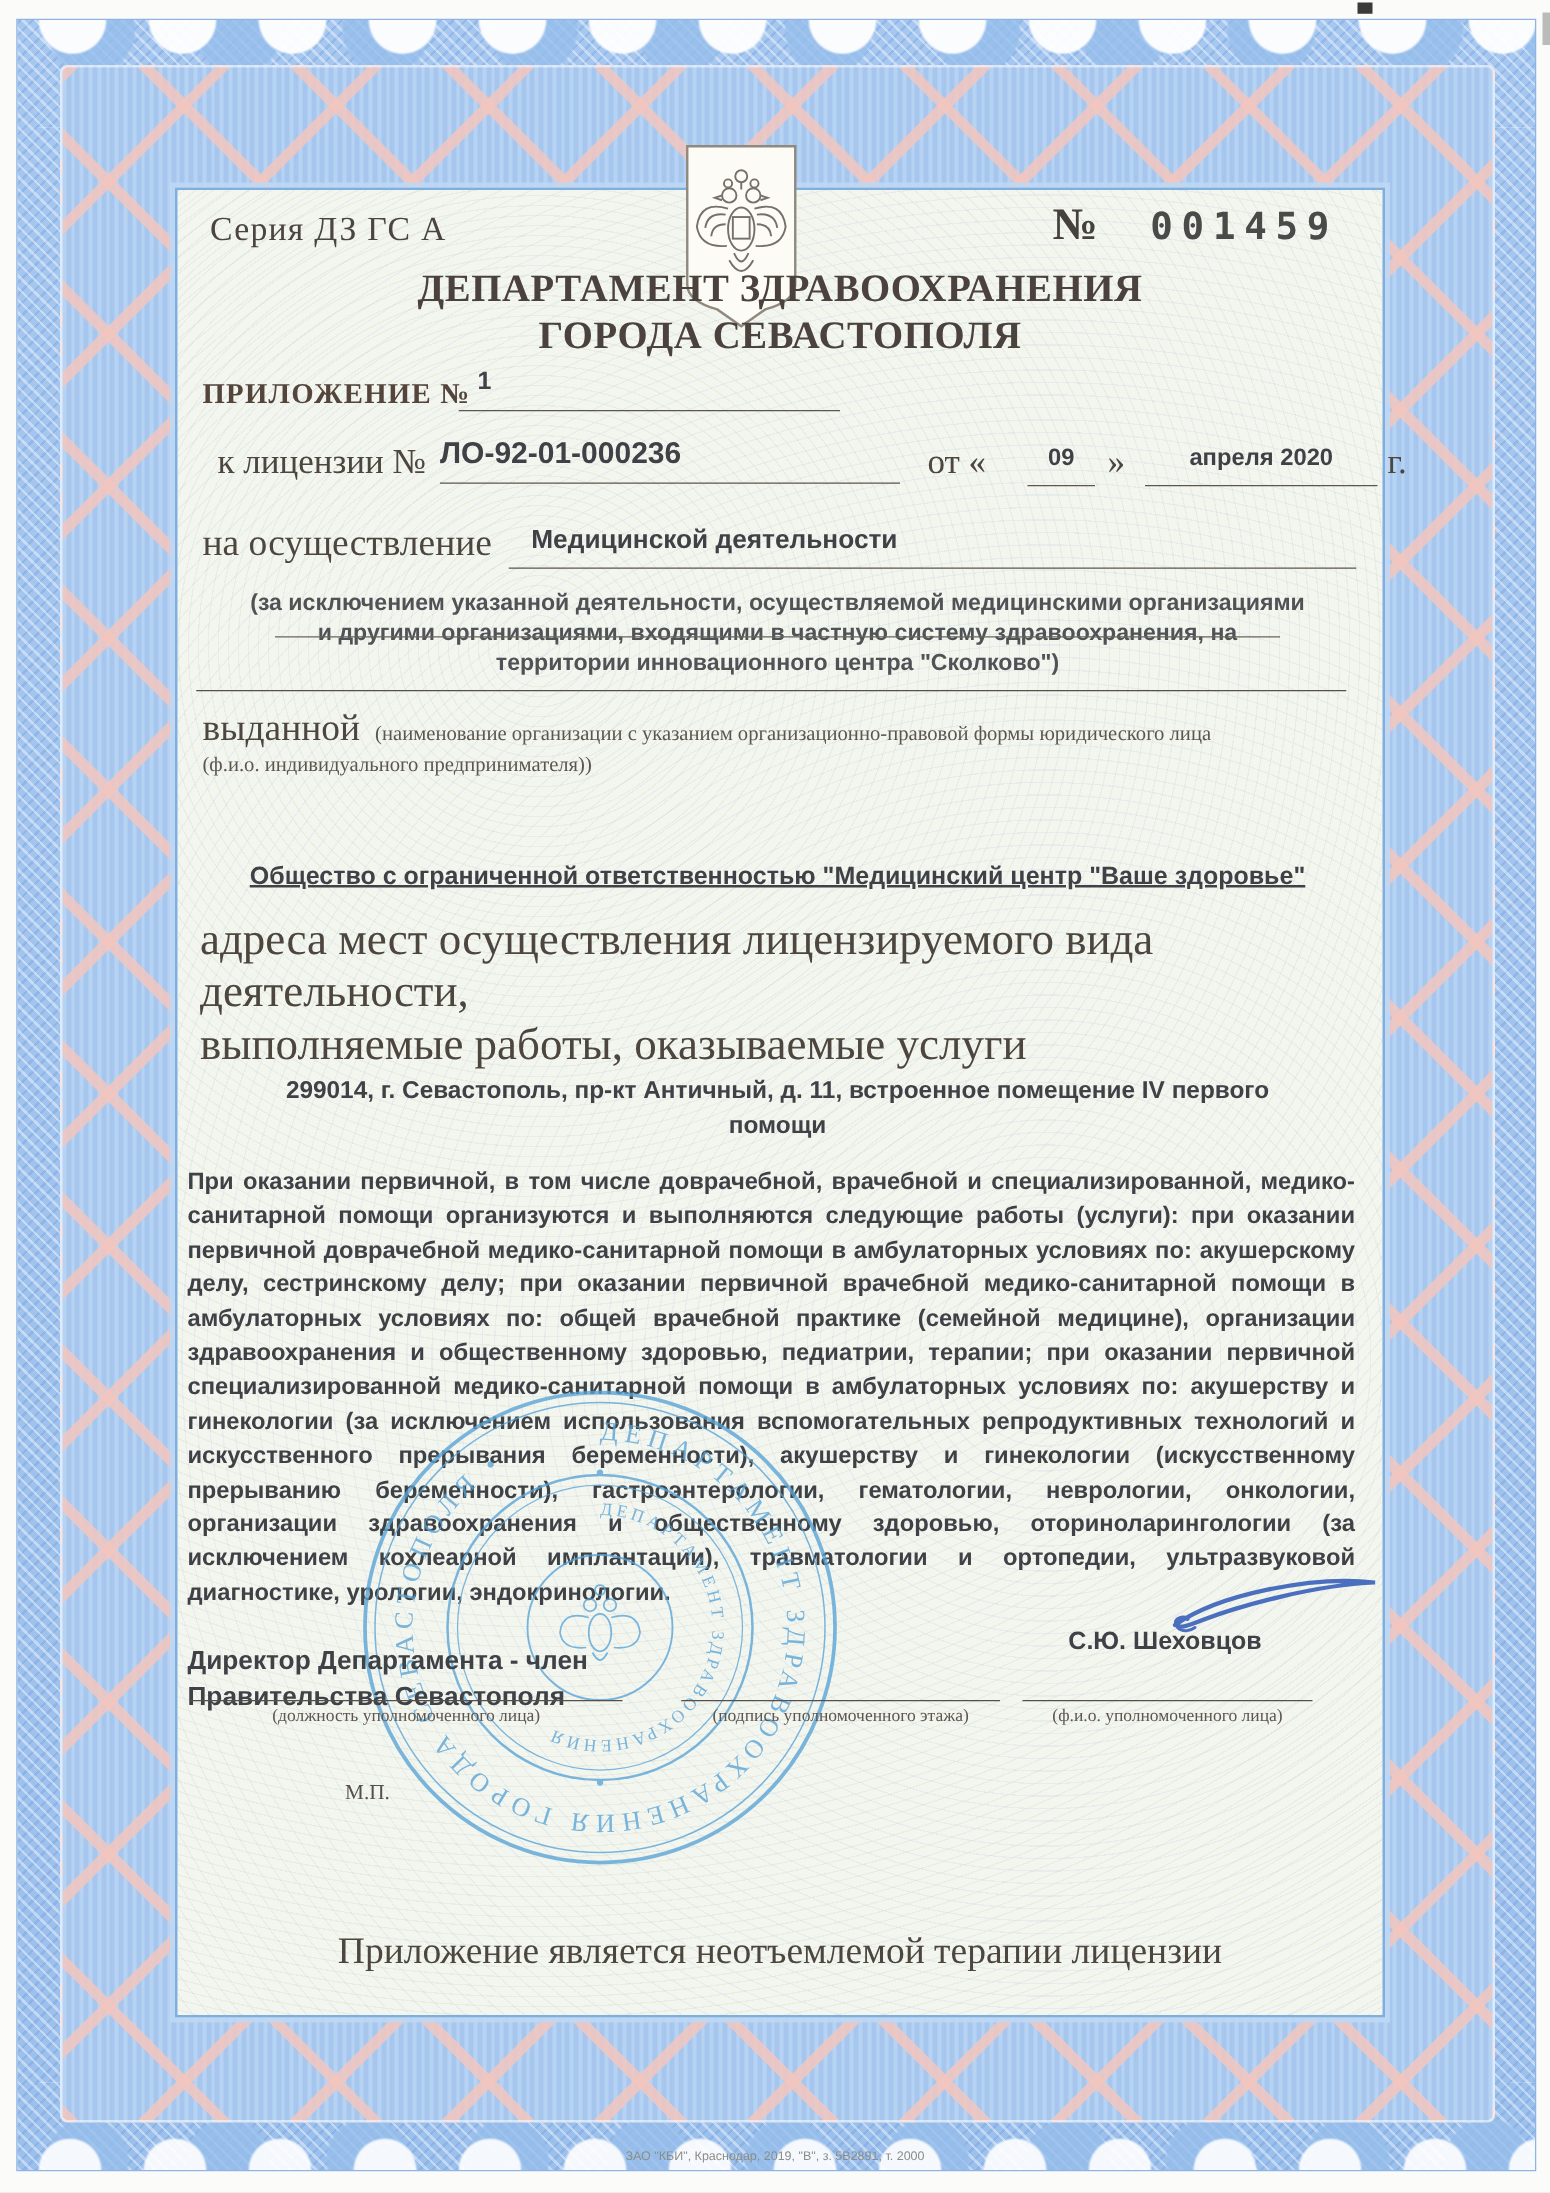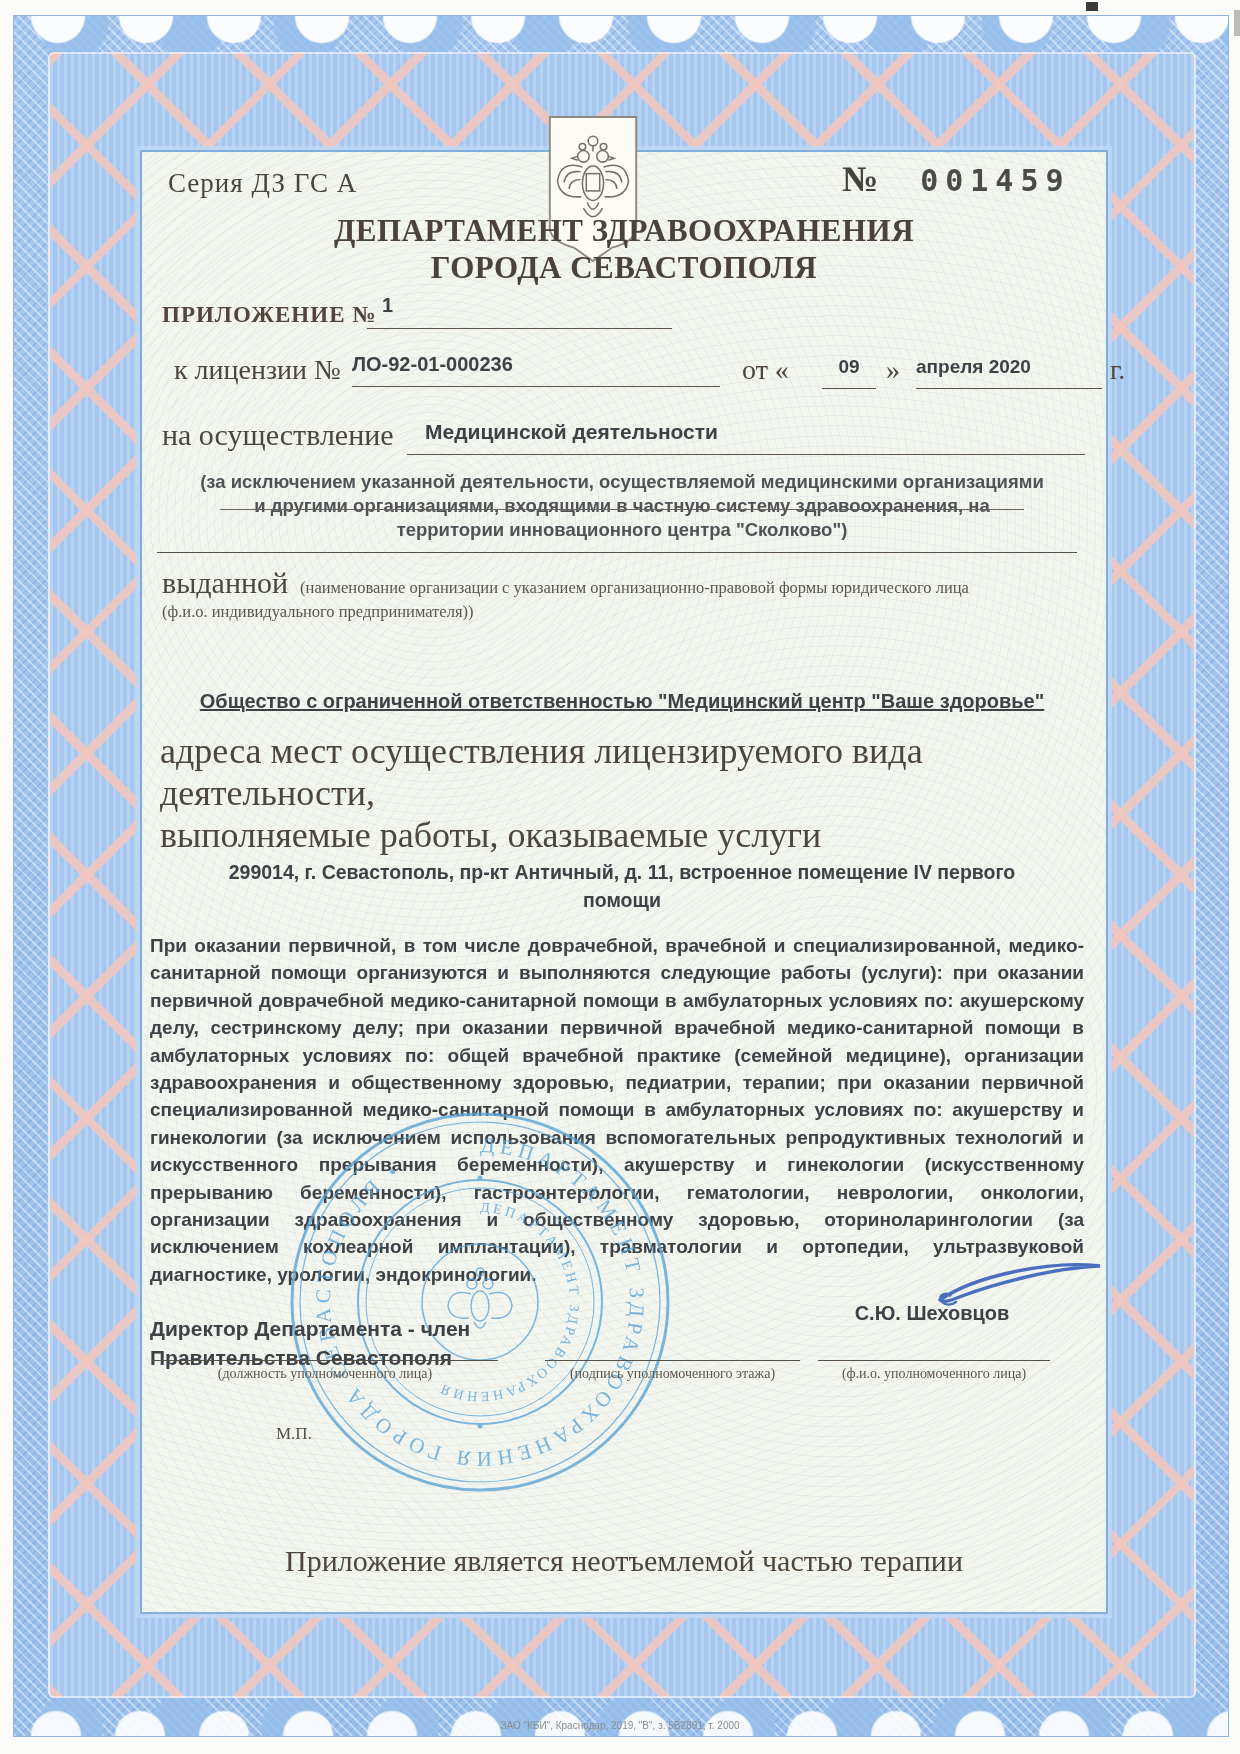--- a/index.html
+++ b/index.html
@@ -57,26 +57,26 @@
          line-height:37px;color:#4b423e;letter-spacing:.5px;}
 
   .row-appendix{left:20px;top:150px;width:930px;height:40px;}
   .appendix-label{font-weight:700;font-size:23px;letter-spacing:1px;color:#53443c;
                   font-family:"Liberation Serif",serif;}
   .appendix-val{position:absolute;left:220px;top:-8px;font-size:20px;}
   .appendix-line{position:absolute;left:205px;top:26px;width:305px;border-top:1.6px solid #5c564e;}
 
   .row-license{left:32px;top:202px;width:930px;height:46px;font-size:28px;}
   .lic-num{position:absolute;left:178px;top:-8px;width:368px;}
-  .lic-num .val{font-size:20px;}
+  .lic-num .val{font-size:24px;}
   .lic-ot{position:absolute;left:568px;top:0;}
   .lic-day{position:absolute;left:648px;top:-6px;width:54px;text-align:center;}
   .lic-day .val{font-size:19px;}
   .lic-quote{position:absolute;left:712px;top:0;}
-  .lic-date{position:absolute;left:742px;top:-6px;width:186px;}
+  .lic-date{position:absolute;left:742px;top:-6px;width:186px;text-align:center;}
   .lic-date .val{font-size:19px;}
   .lic-g{position:absolute;left:936px;top:0;}
   .fline{display:inline-block;border-bottom:1.6px solid #5c564e;padding-bottom:8px;width:100%;}
 
   .row-activity{left:20px;top:266px;width:930px;height:44px;font-size:30px;}
   .act-val{position:absolute;left:245px;top:-6px;width:678px;}
   .act-val .val{font-size:21px;padding-left:18px;}
 
   .notes{left:15px;top:318px;width:930px;text-align:center;
          font-family:"Liberation Sans",sans-serif;font-weight:600;font-size:18.5px;
@@ -258,17 +258,17 @@
 
     <div class="abs rule rule-a"></div>
     <div class="abs rule rule-b"></div>
     <div class="abs rule rule-c"></div>
     <div class="abs caption cap-a">(должность уполномоченного лица)</div>
     <div class="abs caption cap-b">(подпись уполномоченного этажа)</div>
     <div class="abs caption cap-c">(ф.и.о. уполномоченного лица)</div>
 
     <div class="abs mp">М.П.</div>
 
-    <div class="abs footer-note serif-label">Приложение является неотъемлемой частью терапии</div>
+    <div class="abs footer-note serif-label">Приложение является неотъемлемой терапии лицензии</div>
   </div>
 
   <div class="print-info">ЗАО "КБИ", Краснодар, 2019, "В", з. 5В2891, т. 2000</div>
 </div>
 
 </body></html>

